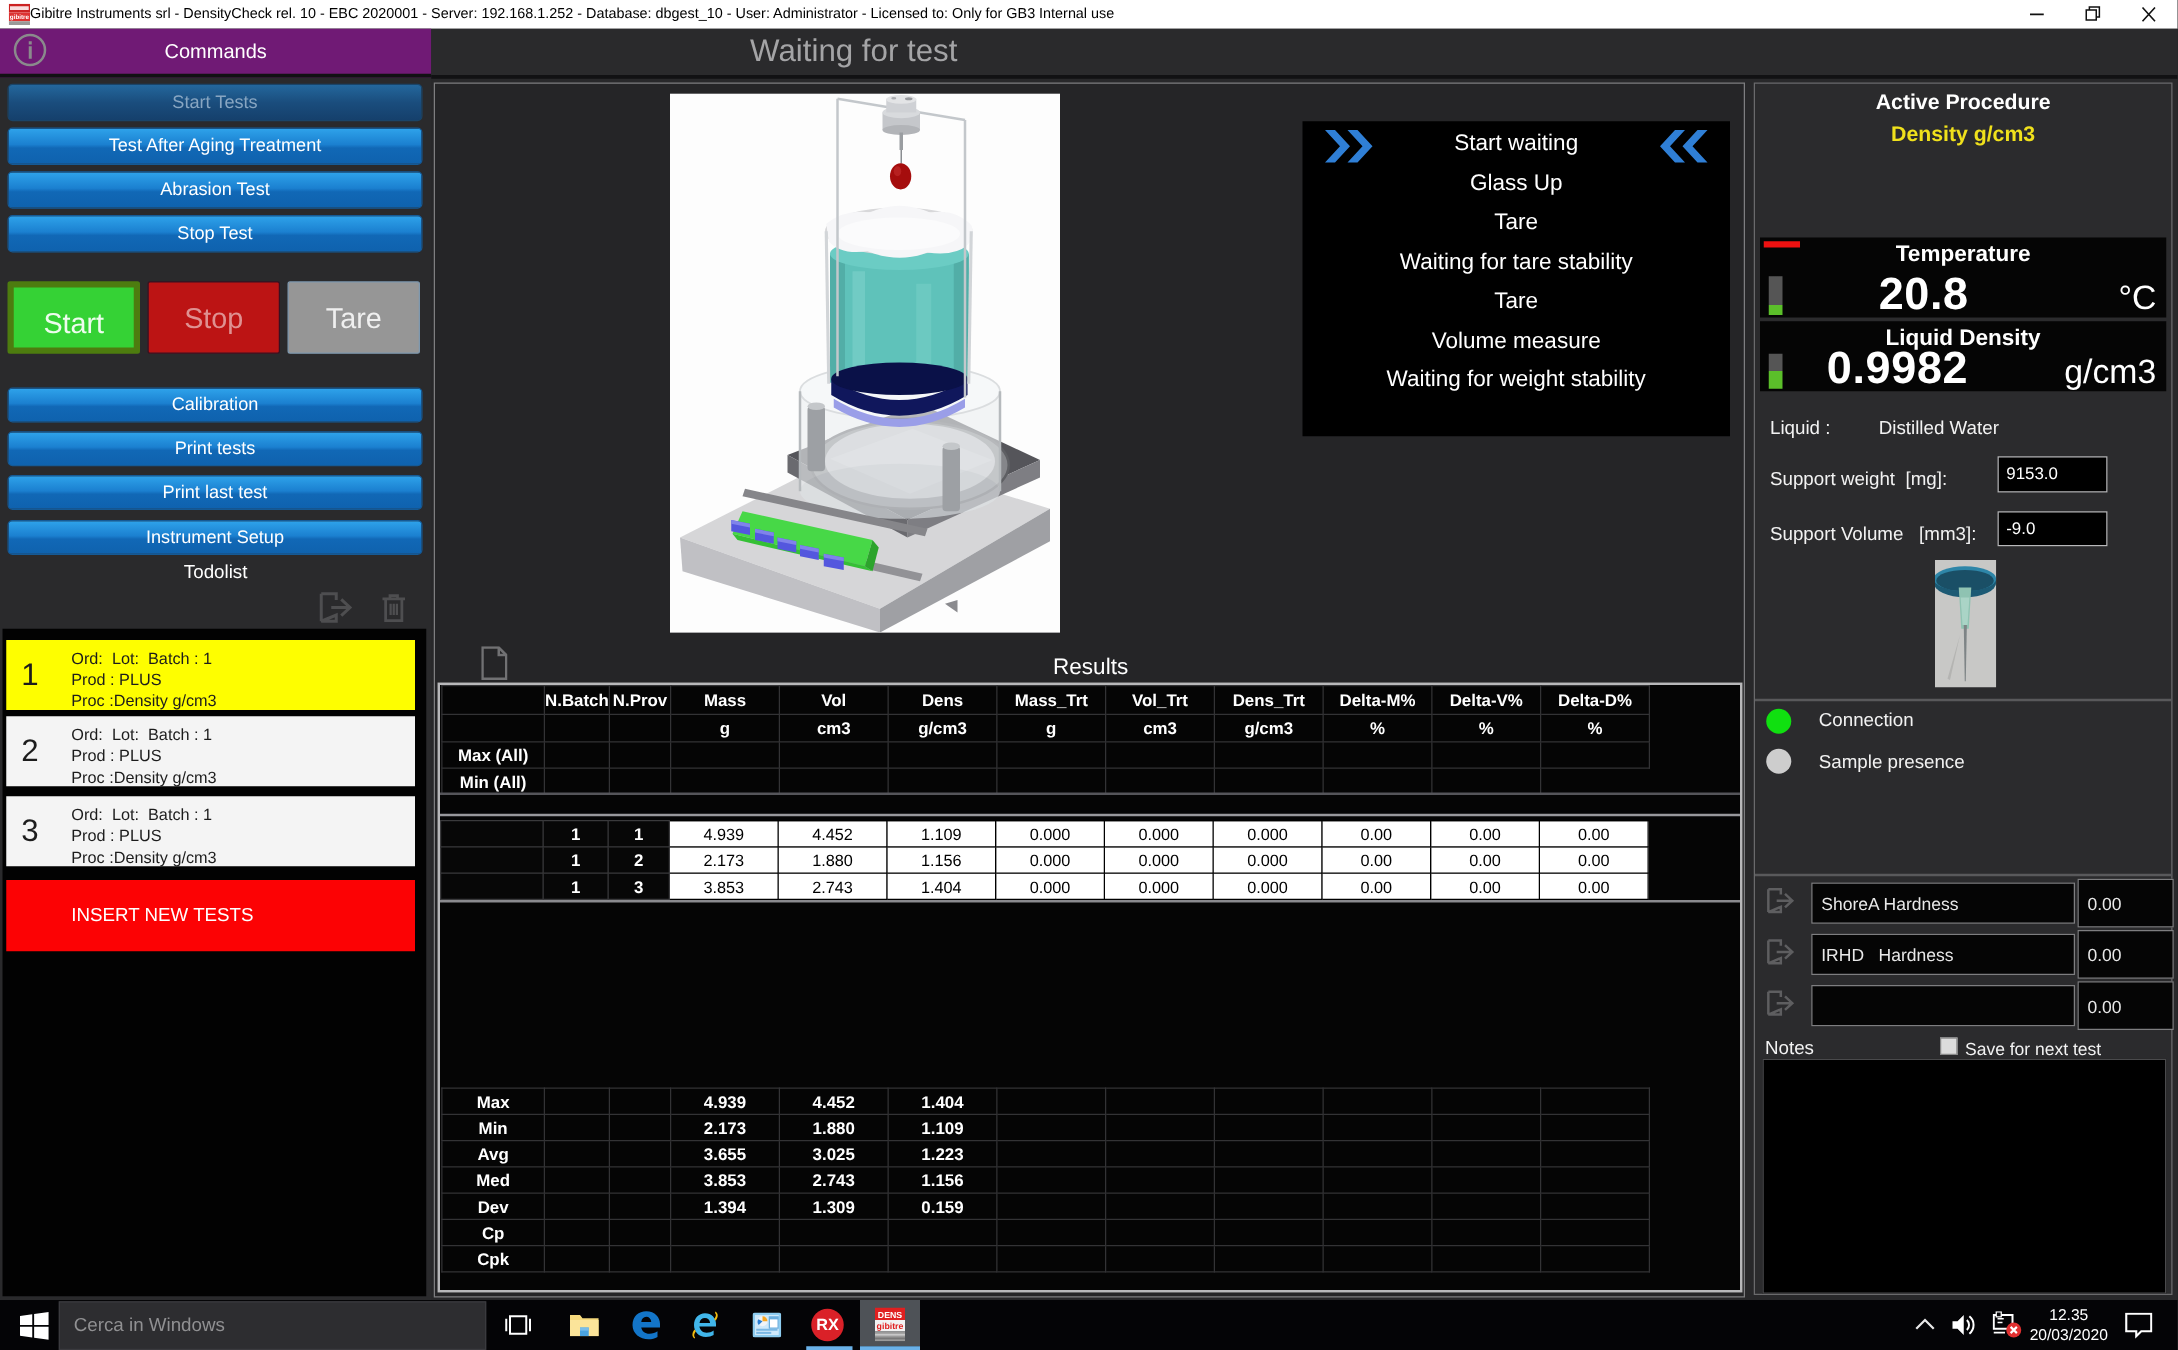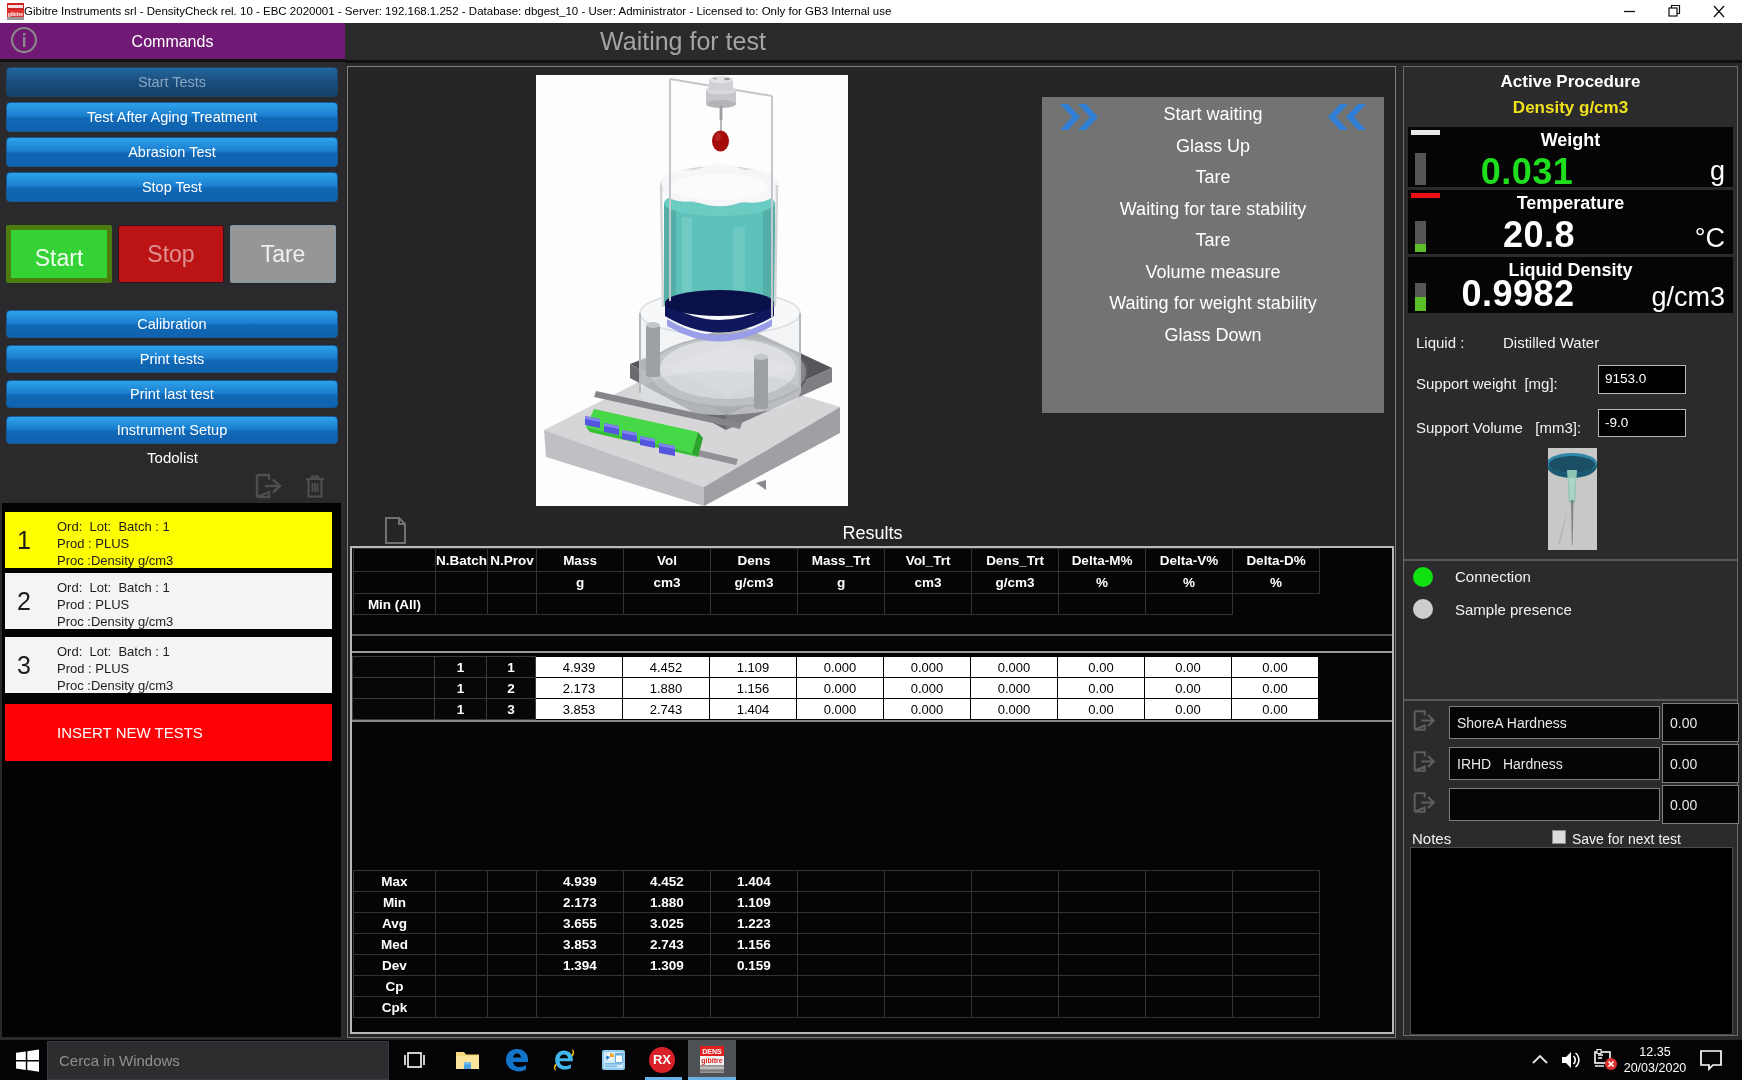--- a/index.html
+++ b/index.html
@@ -29,21 +29,21 @@
 .todoitem { position:absolute; left:3px; width:327px; height:56px; color:#1c1c1c; }
 .todoitem .num { position:absolute; left:12px; top:14px; font-size:25px; }
 .todoitem .lines { position:absolute; left:52px; top:6px; font-size:13px; line-height:17px; }
 #insertnew { position:absolute; left:3px; top:201px; width:327px; height:57px; background:#fc0204; color:#fff; font-size:15px; line-height:57px; padding-left:52px; }
 
 
 #centerhead { position:absolute; left:345px; top:23px; width:1397px; height:40px; background:#2a2a2c; border-bottom:3px solid #111113; }
 #waiting { position:absolute; left:345px; top:27px; width:676px; text-align:center; font-size:25px; color:#a4a4a6; font-weight:300; }
 #centerbox { position:absolute; left:347px; top:66px; width:1049px; height:972px; background:#252527; border:1px solid #7e7e80; }
 #instimg { position:absolute; left:188px; top:8px; width:312px; height:431px; background:#fdfdfd; }
-#steps { position:absolute; left:694px; top:30px; width:342px; height:316px; background:#737373; color:#fff; }
+#steps { position:absolute; left:694px; top:30px; width:342px; height:252px; background:#000000; color:#fff; }
 #steps .line { width:100%; text-align:center; font-size:18px; height:31.5px; line-height:31.5px; }
 #results-title { position:absolute; left:0px; top:456px; width:1049px; text-align:center; font-size:18px; color:#fff; }
 #docicon { position:absolute; left:37px; top:450px; width:21px; height:27px; }
 
 
 .rtable { position:absolute; border-collapse:collapse; table-layout:fixed; background:#050505; color:#fff; font-size:13.5px; font-weight:bold; }
 .rtable td { border:1px solid #333335; text-align:center; padding:0; overflow:hidden; white-space:nowrap; }
 .rtable tr { height:22px; }
 #resultsbox { position:absolute; left:2px; top:479px; width:1044px; height:488px; border:2px solid #b8b8ba; background:#050505; }
 #dtable-wrap { position:absolute; left:0px; top:103px; width:1040px; height:71px; border-top:2px solid #98989c; border-bottom:2px solid #8a8a8e; }
@@ -253,21 +253,20 @@
       <path d="M22 2 L10 15 L22 28 L14 28 L2 15 L14 2 Z" fill="#2f7fd6"></path>
     </svg>
     <div style="padding-top:2px;">
       <div class="line">Start waiting</div>
       <div class="line">Glass Up</div>
       <div class="line">Tare</div>
       <div class="line">Waiting for tare stability</div>
       <div class="line">Tare</div>
       <div class="line">Volume measure</div>
       <div class="line">Waiting for weight stability</div>
-      <div class="line">Glass Down</div>
     </div>
   </div>
 
   <svg id="docicon" viewBox="0 0 21 27">
     <path d="M1 1 L14 1 L20 7 L20 26 L1 26 Z" fill="none" stroke="#717173" stroke-width="2"></path>
     <path d="M14 1 L14 7 L20 7" fill="none" stroke="#717173" stroke-width="2"></path>
   </svg>
   <div id="results-title">Results</div>
 
   <div id="resultsbox">
@@ -309,20 +308,34 @@
             <td>cm3</td>
             <td>g/cm3</td>
             <td>g</td>
             <td>cm3</td>
             <td>g/cm3</td>
             <td>%</td>
             <td>%</td>
             <td>%</td>
           </tr>
       <tr style="height:21px;">
+            <td>Max (All)</td>
+            <td></td>
+            <td></td>
+            <td></td>
+            <td></td>
+            <td></td>
+            <td></td>
+            <td></td>
+            <td></td>
+            <td></td>
+            <td></td>
+            <td></td>
+          </tr>
+      <tr style="height:21px;">
             <td>Min (All)</td>
             <td></td>
             <td></td>
             <td></td>
             <td></td>
             <td></td>
             <td></td>
             <td></td>
             <td></td>
             <td></td>
@@ -509,27 +522,20 @@
           </tr>
     </tbody>
       </table>
   </div>
 </div>
 
 <div id="rightpanel">
   <div id="rp-title1">Active Procedure</div>
   <div id="rp-title2">Density g/cm3</div>
 
-  <div class="blackpanel" id="bp-weight" style="top:60px;height:60px;">
-    <div class="hbar" style="background:#e8e8e8;"></div>
-    <div class="meas-title">Weight</div>
-    <div class="meas-val" style="width:238px;color:#1ede1e;">0.031</div>
-    <div class="meas-unit">g</div>
-    <div class="vbar" style="height:32px;background:#555;"></div>
-  </div>
 
   <div class="blackpanel" id="bp-temp" style="top:123px;height:64px;">
     <div class="hbar" style="background:#ee1111;"></div>
     <div class="meas-title">Temperature</div>
     <div class="meas-val" style="width:262px;">20.8</div>
     <div class="meas-unit">°C</div>
     <div class="vbar" style="height:31px;background:linear-gradient(180deg,#555 0%,#555 74%,#5bbf2a 74%,#5bbf2a 100%);"></div>
   </div>
 
   <div class="blackpanel" id="bp-dens" style="top:190px;height:56px;">

